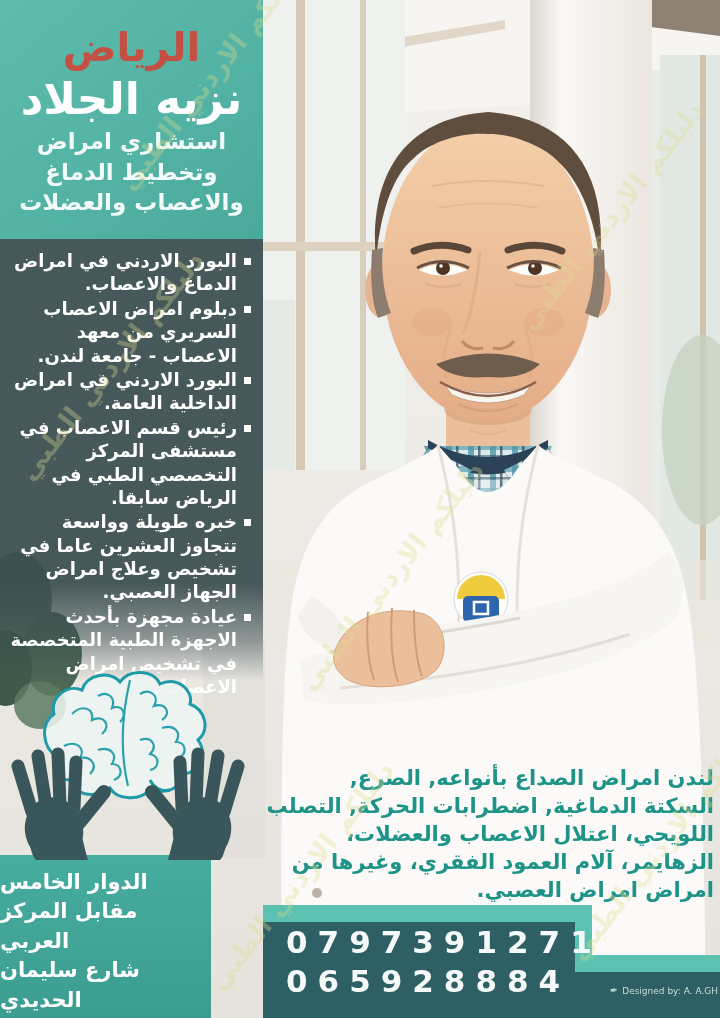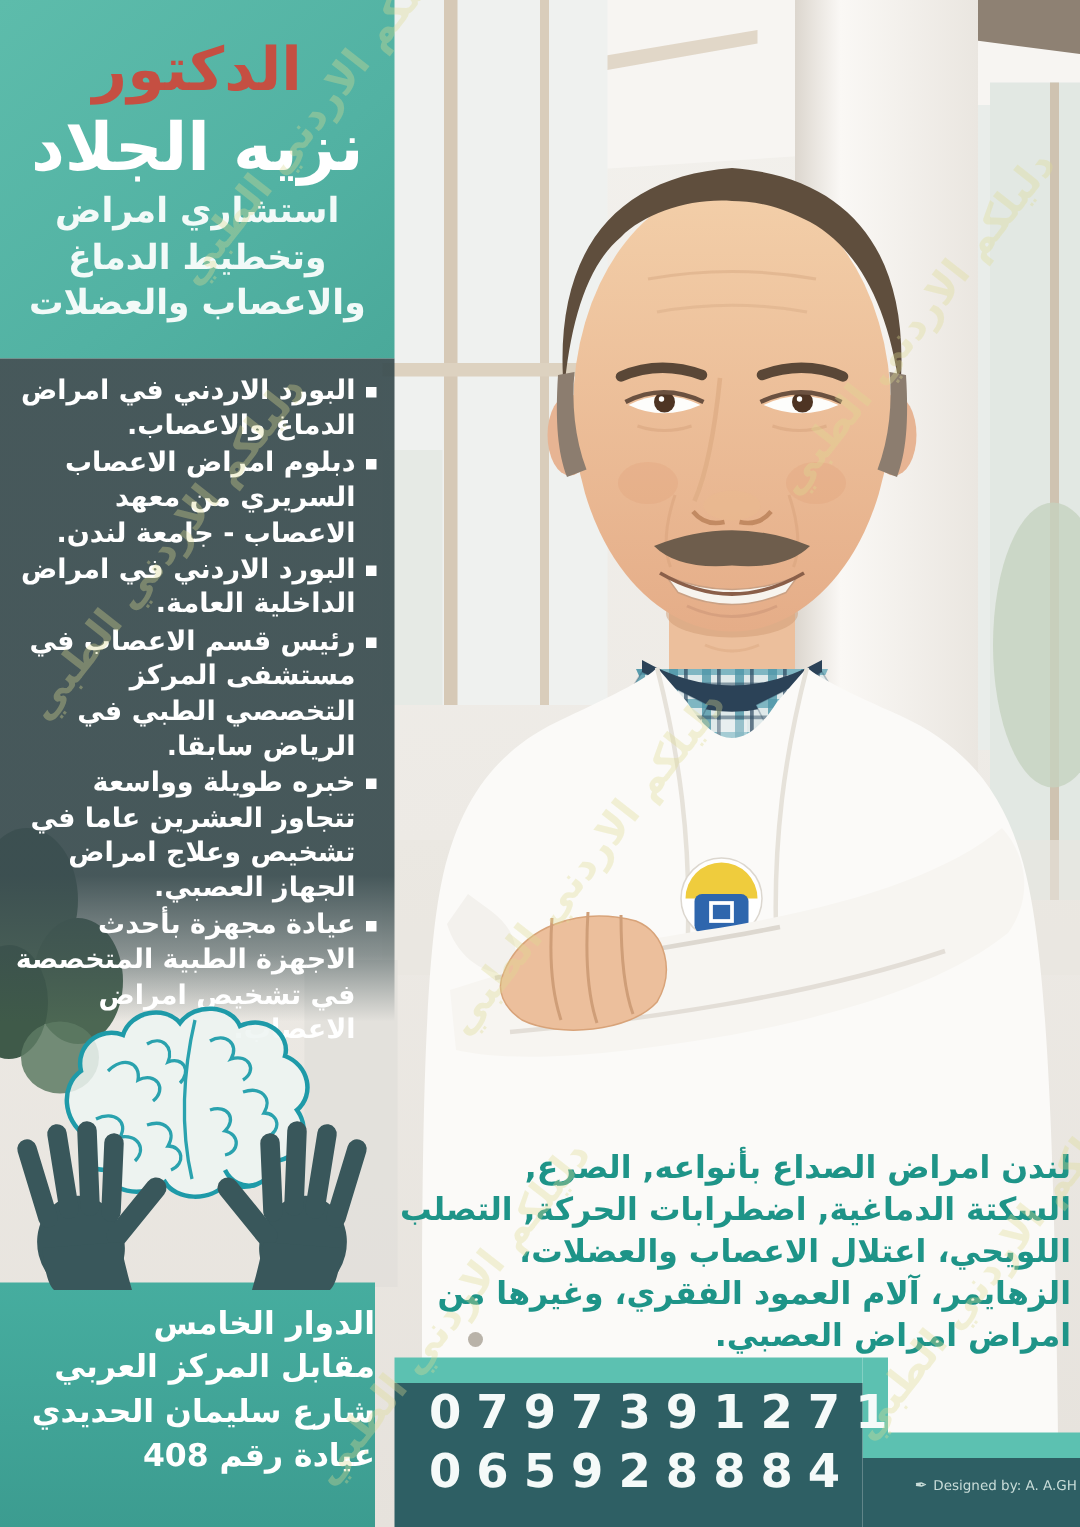--- a/index.html
+++ b/index.html
@@ -24,23 +24,23 @@
     left:0;top:239px;width:263px;height:442px;z-index:10;
     background:linear-gradient(180deg,rgba(58,77,80,.93) 0%,rgba(58,77,80,.93) 78%,rgba(58,77,80,.55) 90%,rgba(58,77,80,0) 100%);
     padding:0;box-sizing:border-box;
   }
   .cred-list{padding:10px 12px 0 8px;}
   .cred-item{display:flex;align-items:flex-start;margin-bottom:1px;}
   .cred-bullet{flex:0 0 auto;width:7px;height:7px;background:#ffffff;margin-top:9px;margin-left:7px;}
   .cred-text{font-size:18px;font-weight:bold;color:#ffffff;line-height:1.3;text-align:right;}
 
   .addr-panel{
-    left:0;top:855px;width:250px;height:163px;z-index:10;
+    left:0;top:855px;width:211px;height:163px;z-index:10;
     background:linear-gradient(180deg,#46ad9f 0%,#3c9c90 100%);
-    text-align:right;box-sizing:border-box;padding-top:13px;
+    text-align:left;box-sizing:border-box;padding-top:13px;
   }
   .addr-line{font-size:21px;font-weight:bold;color:#ffffff;line-height:1.4;}
 
   .brain-wrap{left:2px;top:662px;width:252px;height:198px;z-index:12;}
 
   
   .treatments{
     right:6px;top:764px;width:452px;z-index:14;
     text-align:right;color:#1e9488;font-weight:bold;font-size:21px;line-height:28px;
   }
@@ -212,21 +212,21 @@
 
       <path d="M 336 648 C 348 618 386 604 424 614 C 444 622 450 648 438 668
                C 420 688 372 692 348 680 C 336 672 330 660 336 648 Z" fill="#ecbf9c" stroke="#d8a379"></path>
       <path d="M 368 612 C 366 640 368 662 374 680" stroke="#cf9e78" stroke-width="2" fill="none"></path>
       <path d="M 392 608 C 390 640 392 664 398 682" stroke="#cf9e78" stroke-width="2" fill="none"></path>
       <path d="M 414 610 C 414 638 416 660 422 676" stroke="#cf9e78" stroke-width="2" fill="none"></path>
     </g>
   </svg>
 
   <div class="abs title-panel">
-    <div class="doc-title">الدكتور</div>
+    <div class="doc-title">الرياض</div>
     <div class="doc-name">نزيه الجلاد</div>
     <div class="doc-spec">
       <div>استشاري امراض</div>
       <div>وتخطيط الدماغ</div>
       <div>والاعصاب والعضلات</div>
     </div>
   </div>
 
   <div class="abs cred-panel">
     <div class="cred-list">

